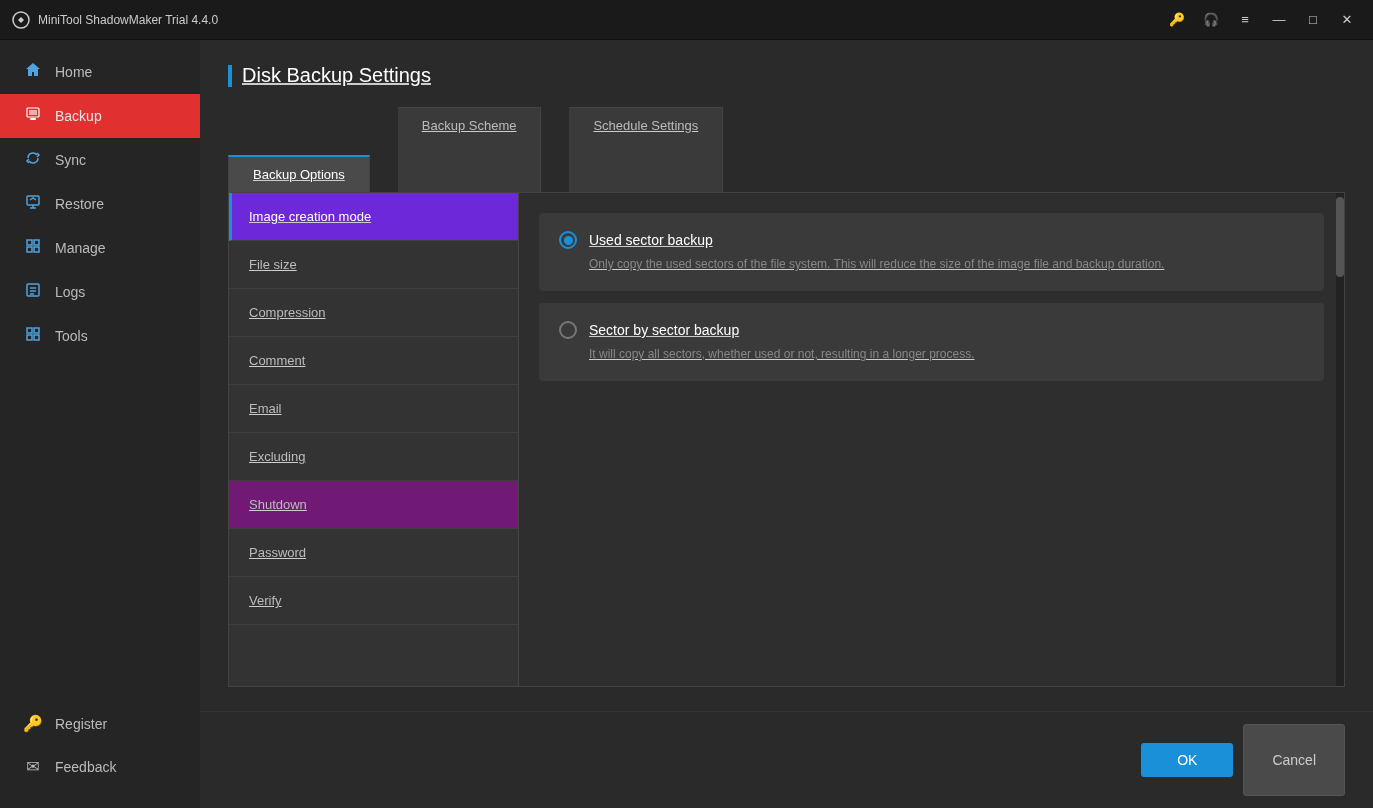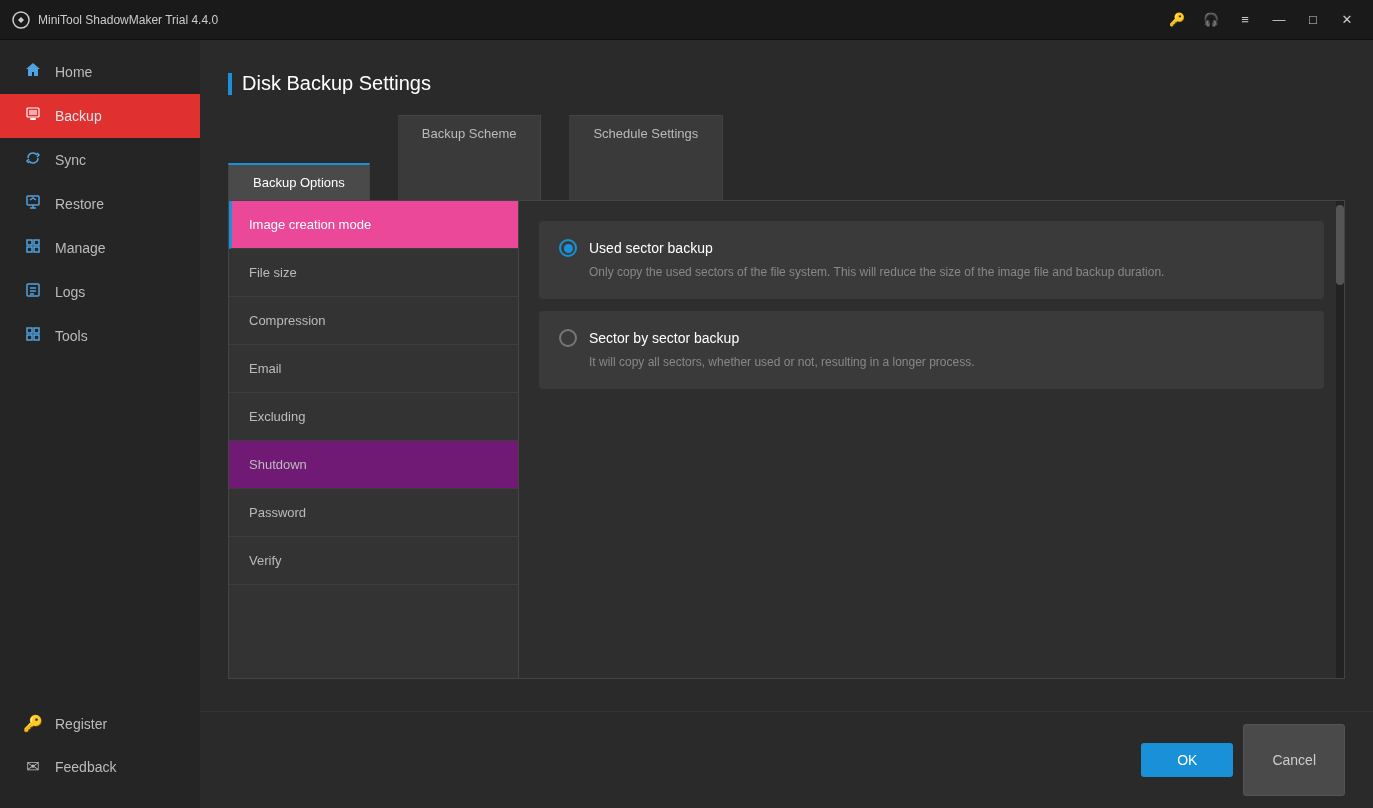--- a/index.html
+++ b/index.html
@@ -89,23 +89,24 @@
     }
     .sidebar-bottom {
       margin-top: auto;
       padding-bottom: 20px;
     }
 
     
     .content {
       flex: 1;
       background: #2a2a2a;
-      padding: 32px 28px;
+      padding: 24px 28px;
       display: flex;
       flex-direction: column;
+      text-decoration: underline;
     }
     .page-title {
       font-size: 20px;
       color: #fff;
       font-weight: 400;
       margin-bottom: 20px;
       display: flex;
       align-items: center;
       gap: 10px;
     }
@@ -155,21 +156,21 @@
       overflow-y: auto;
     }
     .settings-list-item {
       padding: 16px 20px;
       font-size: 13px;
       color: #bbb;
       cursor: pointer;
       border-bottom: 1px solid #3e3e3e;
     }
     .settings-list-item.active {
-      background: #ec4899;
+      background: #6d28d9;
       color: #fff;
       border-left: 3px solid #1a90d9;
       padding-left: 17px;
     }
 
     
     .settings-content {
       flex: 1;
       padding: 20px;
       position: relative;
@@ -401,20 +402,23 @@
           <div class="settings-list-item active">
             <span>Image creation mode</span>
           </div>
           <div class="settings-list-item">
             <span>File size</span>
           </div>
           <div class="settings-list-item">
             <span>Compression</span>
           </div>
           <div class="settings-list-item">
+            <span>Comment</span>
+          </div>
+          <div class="settings-list-item">
             <span>Email</span>
           </div>
           <div class="settings-list-item">
             <span>Excluding</span>
           </div>
           <div class="settings-list-item" style="background:#701a75;">
             <span>Shutdown</span>
           </div>
           <div class="settings-list-item">
             <span>Password</span>

